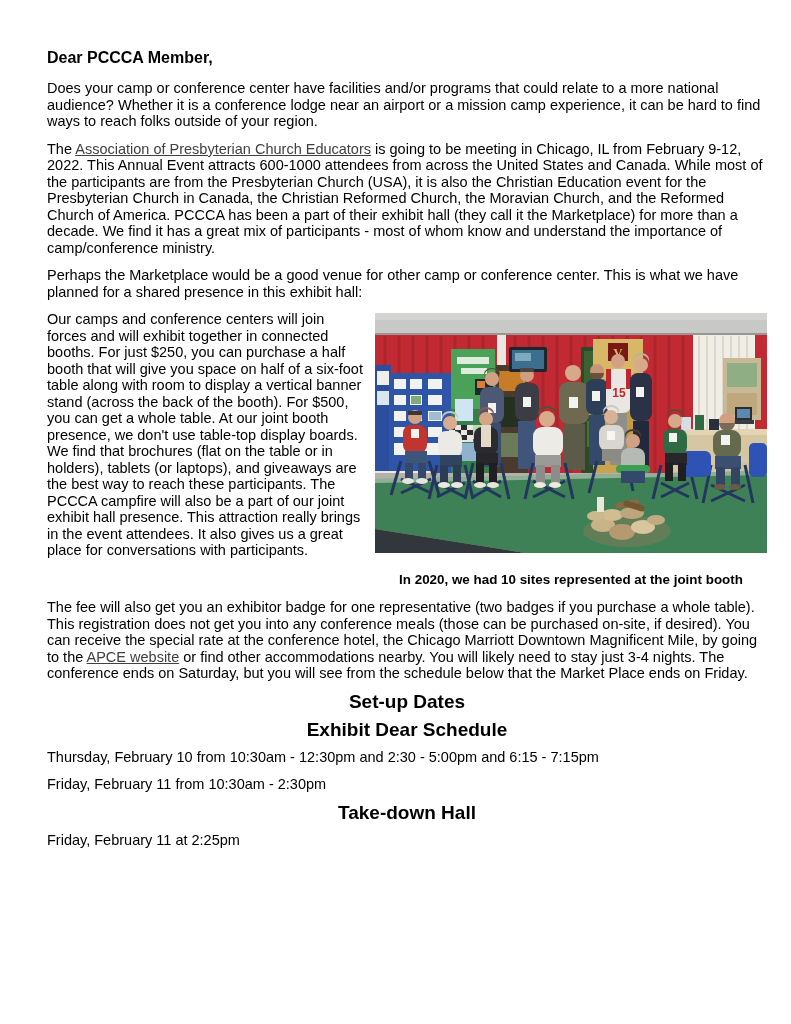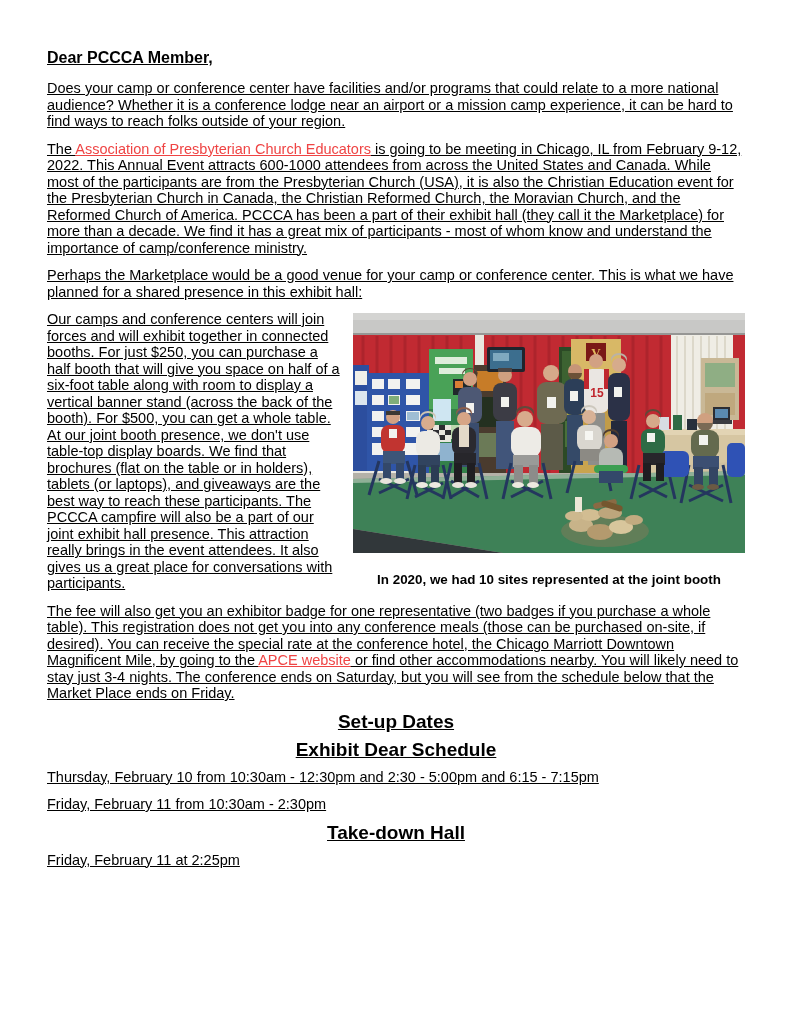--- a/index.html
+++ b/index.html
@@ -1,30 +1,29 @@
 <!DOCTYPE html>
 <html><head>
 <meta charset="utf-8">
 <style>
   html,body{margin:0;padding:0;background:#ffffff;}
   .page{
     position:relative;
     width:791px;height:893px;
     background:#ffffff;
     box-sizing:border-box;
-    padding:48px 46px 0 47px;
+    padding:48px 24px 0 47px;
     font-family:"Liberation Sans","DejaVu Sans",sans-serif;
     font-size:14.5px;line-height:16.5px;color:#000000;
     overflow:hidden;
-    text-decoration:underline;
   }
   h1.greeting{font-size:16px;line-height:19px;margin:0 0 13px 0;font-weight:bold;}
   p{margin:0 0 11px 0;}
   h2.sect{font-size:19px;line-height:17px;margin:2px 0 11px 0;font-weight:bold;text-align:center;}
-  a.doclink{color:#ef4444;text-decoration:underline;cursor:pointer;}
+  a.doclink{color:#404040;text-decoration:underline;cursor:pointer;}
   .booth-para{margin:0 0 11px 0;}
   .photo-float{
     float:right;
     width:392px;
     margin:2px 0 0 12px;
   }
   .photo{
     width:392px;height:240px;
     overflow:hidden;
     background:#b9b6ad;
@@ -44,21 +43,21 @@
 <body>
 
 <div class="page">
 
   <h1 class="greeting">Dear PCCCA Member,</h1>
 
   <p>Does your camp or conference center have facilities and/or programs that could relate to a more national audience? Whether it is a conference lodge near an airport or a mission camp experience, it can be hard to find ways to reach folks outside of your region.</p>
 
   <p><span>The </span><a class="doclink" href="#">Association of Presbyterian Church Educators</a><span> is going to be meeting in Chicago, IL from February 9-12, 2022. This Annual Event attracts 600-1000 attendees from across the United States and Canada. While most of the participants are from the Presbyterian Church (USA), it is also the Christian Education event for the Presbyterian Church in Canada, the Christian Reformed Church, the Moravian Church, and the Reformed Church of America. PCCCA has been a part of their exhibit hall (they call it the Marketplace) for more than a decade. We find it has a great mix of participants - most of whom know and understand the importance of camp/conference ministry.</span></p>
 
-  <p>Perhaps the Marketplace would be a good venue for your camp or conference center. This is what we have planned for a shared presence in this exhibit hall:</p>
+  <p>Perhaps the Marketplace would be a good venue for other camp or conference center. This is what we have planned for a shared presence in this exhibit hall:</p>
 
   <div class="booth-para">
     <div class="photo-float">
       <div class="photo">
 
         <svg viewBox="0 0 392 240" preserveAspectRatio="none">
 
           <g>
             <rect x="0" y="0" width="392" height="34" fill="#c8c8c6"></rect>
             <rect x="0" y="0" width="392" height="7" fill="#d4d4d2"></rect>

